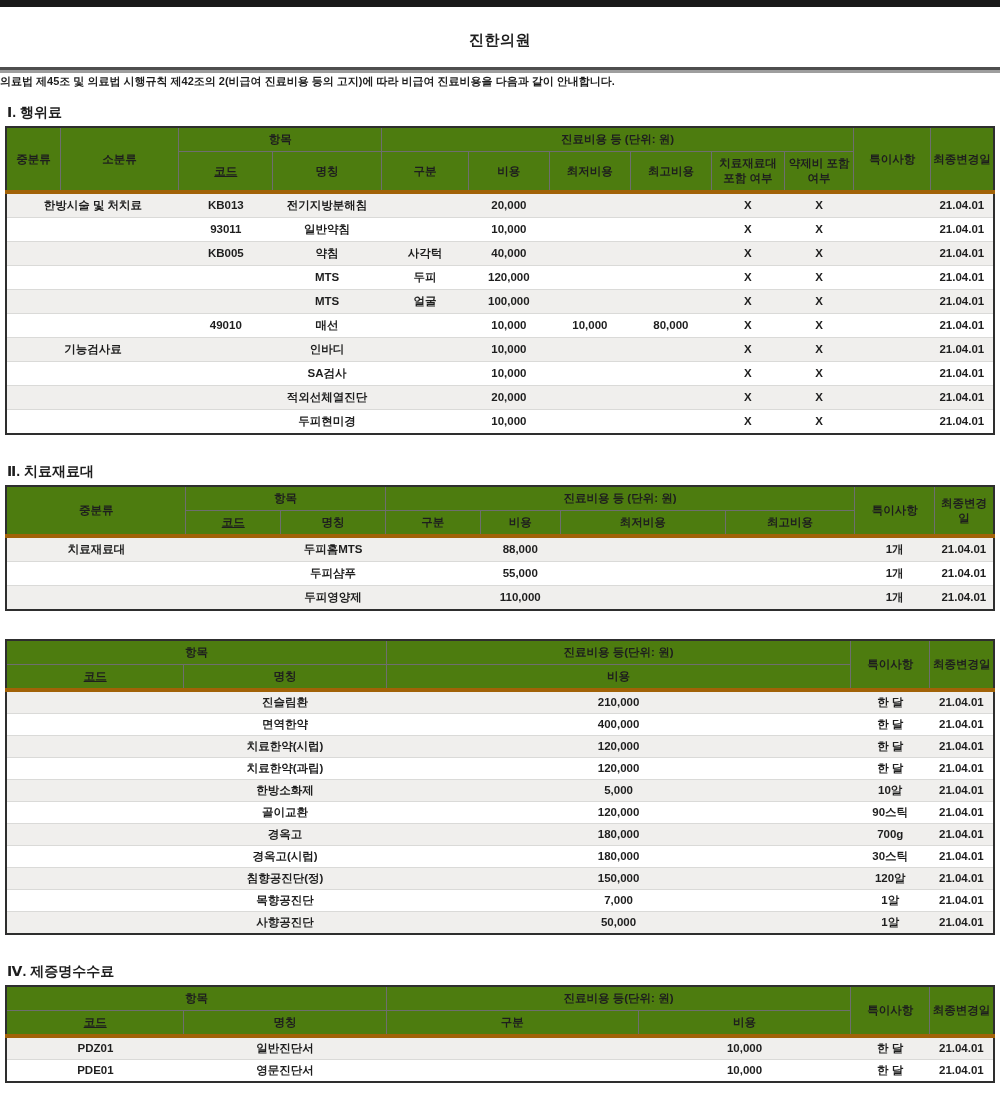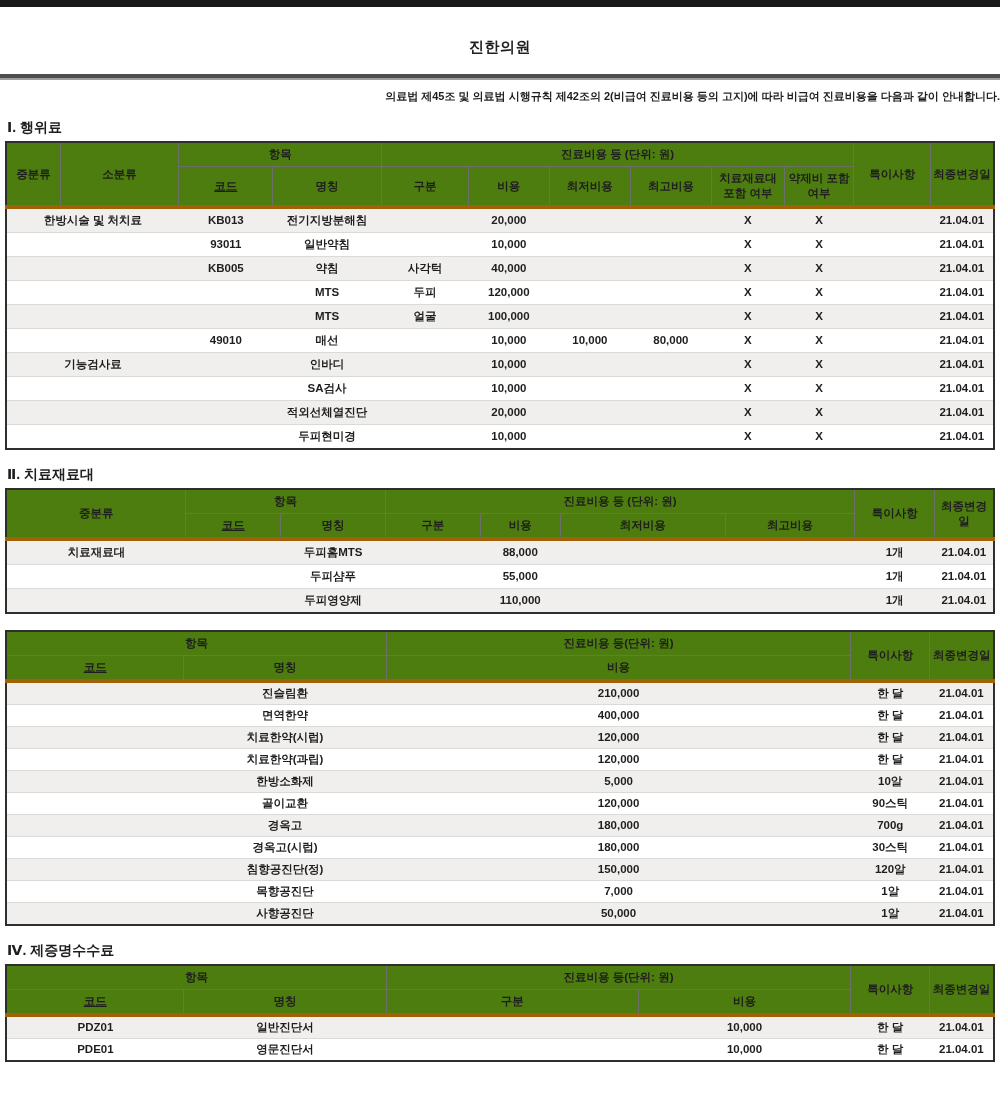--- a/index.html
+++ b/index.html
@@ -3,25 +3,25 @@
 <meta charset="utf-8">
 <style>
   html,body { margin:0; padding:0; }
   body {
     width:1000px; height:1100px; overflow:hidden;
     background:#ffffff; color:#1e1e1e;
     font-family:"Liberation Sans","DejaVu Sans",sans-serif;
     font-weight:bold;
   }
   .topbar { width:100%; height:7px; background:#191919; }
-  .title-block { margin-top:31px; text-align:center; font-size:15px; line-height:17px; letter-spacing:0.5px; }
+  .title-block { margin-top:24px; text-align:center; font-size:15px; line-height:17px; letter-spacing:0.5px; }
   .divider { margin-top:19px; height:6px;
     background:linear-gradient(to bottom,#4e4e4e 0,#4e4e4e 3.5px,#9e9e9e 3.5px,#9e9e9e 6px); }
-  .subtitle { margin-top:9px; text-align:right; font-size:11px; }
-  .section { margin-top:16px; }
+  .subtitle { margin-top:1px; text-align:left; font-size:11px; }
+  .section { margin-top:28px; }
   .section.first { margin-top:15px; }
   .section-label { margin:0 0 4px 7px; font-size:14px; }
   table.fee {
     width:990px; margin:0 auto; border-collapse:collapse; table-layout:fixed;
     font-size:11.5px; color:#1e1e1e; border:2px solid #2e2e2e;
   }
   table.fee thead th {
     background:#4d7c0f; border:1px solid #6e6e6e;
     padding:4px 2px; line-height:15px; font-weight:bold; text-align:center;
   }

